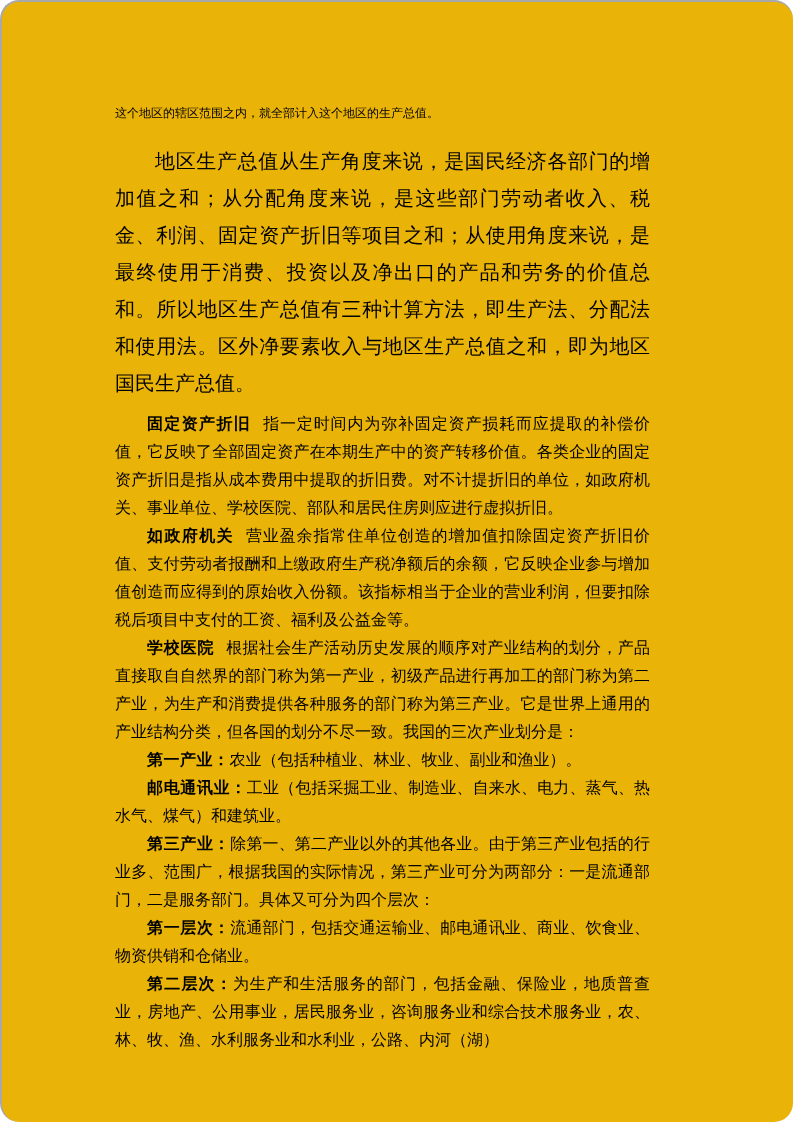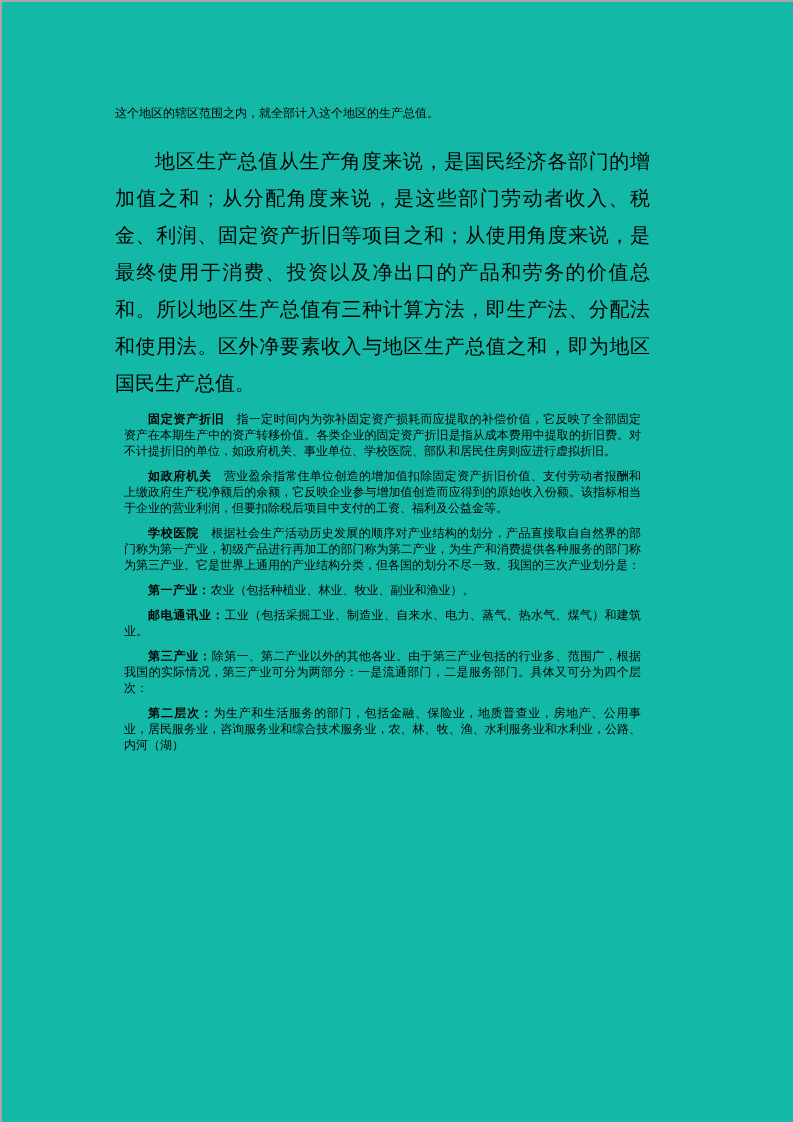--- a/index.html
+++ b/index.html
@@ -4,26 +4,27 @@
 <style>
   html, body {
     margin: 0;
     padding: 0;
     background: #ffffff;
   }
   .page {
     position: relative;
     width: 793px;
     height: 1122px;
-    background: #14b8a6;
+    background: #eab308;
     border-top: 2px solid #a8a8a8;
     border-left: 2px solid #a8a8a8;
     box-sizing: border-box;
     overflow: hidden;
     color: #000000;
+    border-radius: 19px;
   }
   .content {
     position: absolute;
     left: 113px;
     top: 103px;
     width: 535px;
     font-family: "Liberation Serif", "DejaVu Serif", serif;
     color: #000000;
   }
   .intro {
@@ -33,25 +34,25 @@
     text-align: left;
   }
   .main-para {
     font-size: 20px;
     line-height: 37px;
     text-indent: 2em;
     text-align: justify;
     margin: 0 0 8px 0;
   }
   .def-para {
-    font-size: 12px;
-    line-height: 16px;
+    font-size: 16px;
+    line-height: 28px;
     text-indent: 2em;
     text-align: justify;
-    margin: 9px;
+    margin: 0;
   }
   .term {
     font-family: "Liberation Sans", "DejaVu Sans", sans-serif;
     font-weight: 700;
     letter-spacing: 0.5px;
   }
   .term-gap {
     margin-right: 12px;
   }
 </style>
@@ -88,18 +89,21 @@
       <p class="def-para">
         <span class="term">邮电通讯业：</span><span>工业（包括采掘工业、制造业、自来水、电力、蒸气、热水气、煤气）和建筑业。</span>
       </p>
       <p class="def-para">
         <span class="term">第三产业：</span><span>除第一、第二产业以外的其他各业。由于第三产业包括的行业多、范围广，根据我国的实际情况，第三产业可分为两部分：一是流通部门，二是服务部门。具体又可分为四个层次：</span>
       </p>
     </div>
 
     <div>
       <p class="def-para">
+        <span class="term">第一层次：</span><span>流通部门，包括交通运输业、邮电通讯业、商业、饮食业、物资供销和仓储业。</span>
+      </p>
+      <p class="def-para">
         <span class="term">第二层次：</span><span>为生产和生活服务的部门，包括金融、保险业，地质普查业，房地产、公用事业，居民服务业，咨询服务业和综合技术服务业，农、林、牧、渔、水利服务业和水利业，公路、内河（湖）</span>
       </p>
     </div>
 
   </div>
 </div>
 
 </body></html>

